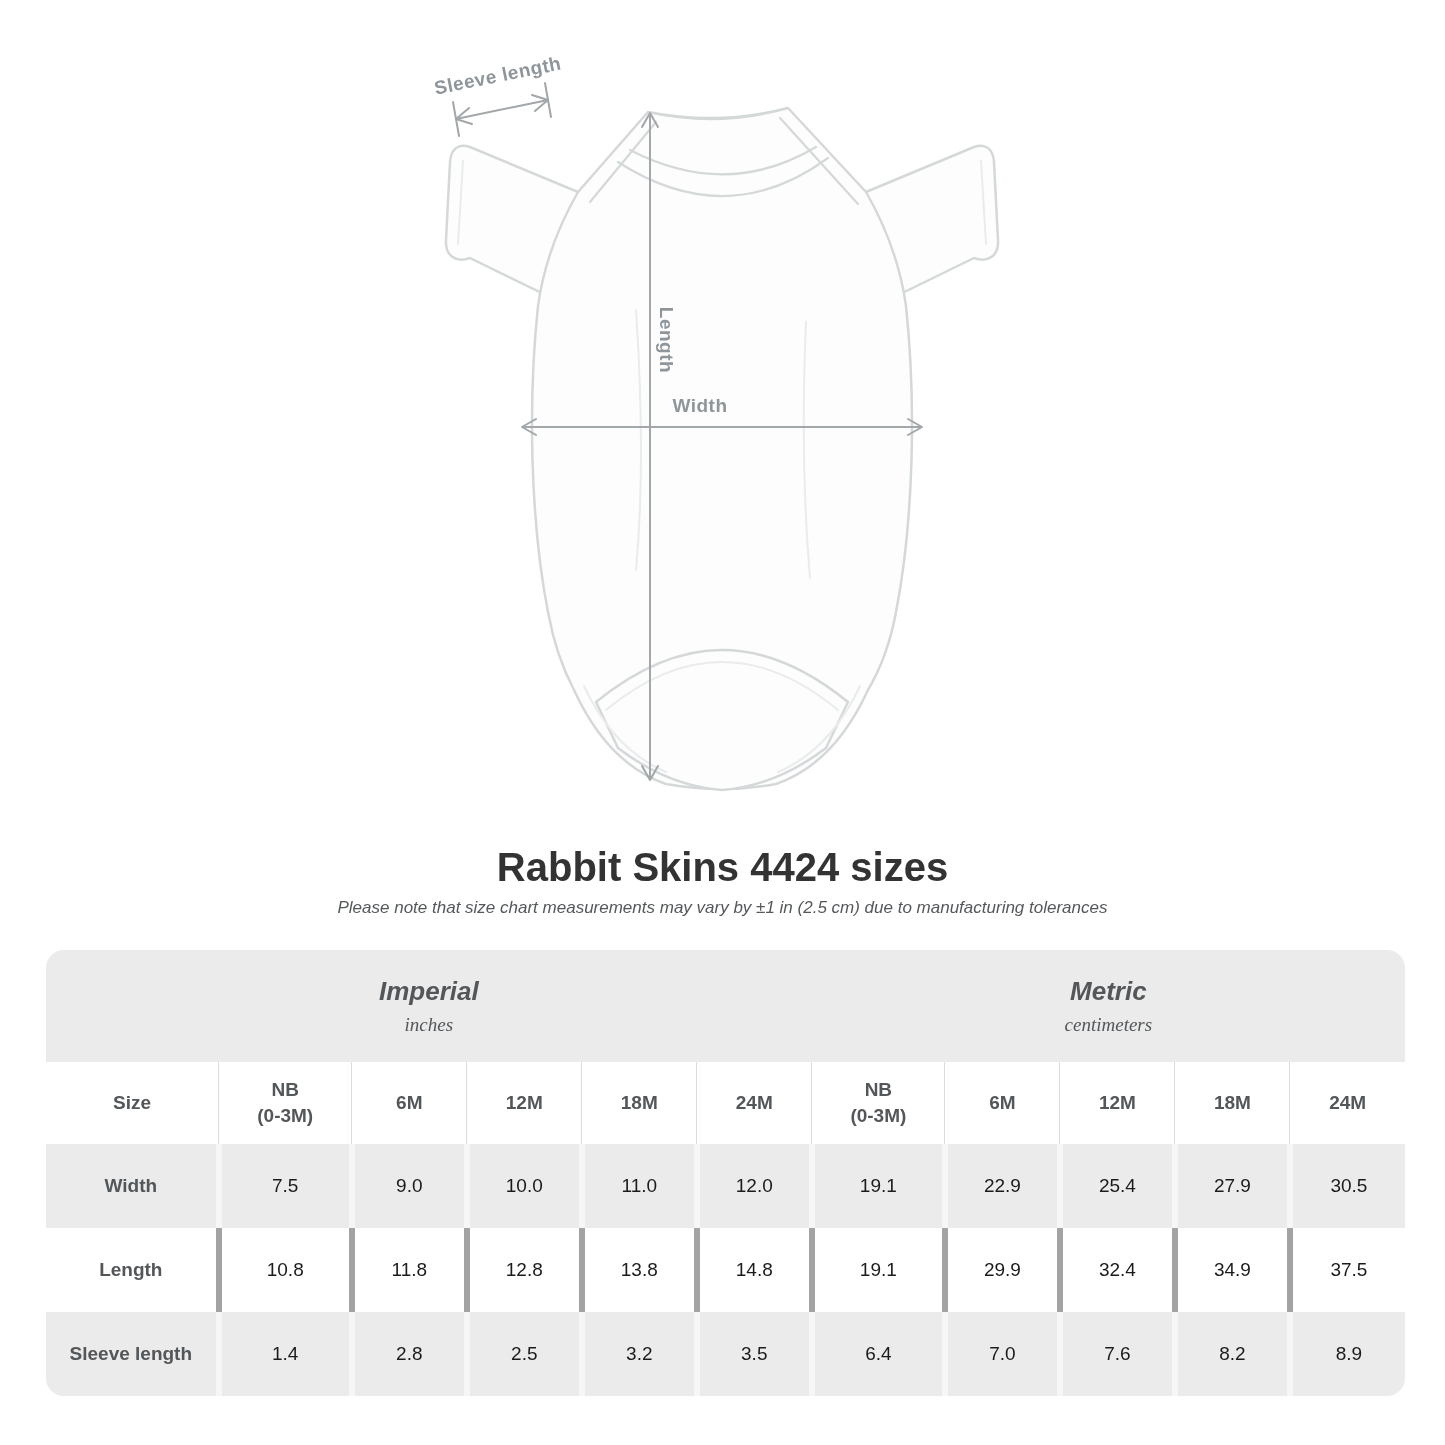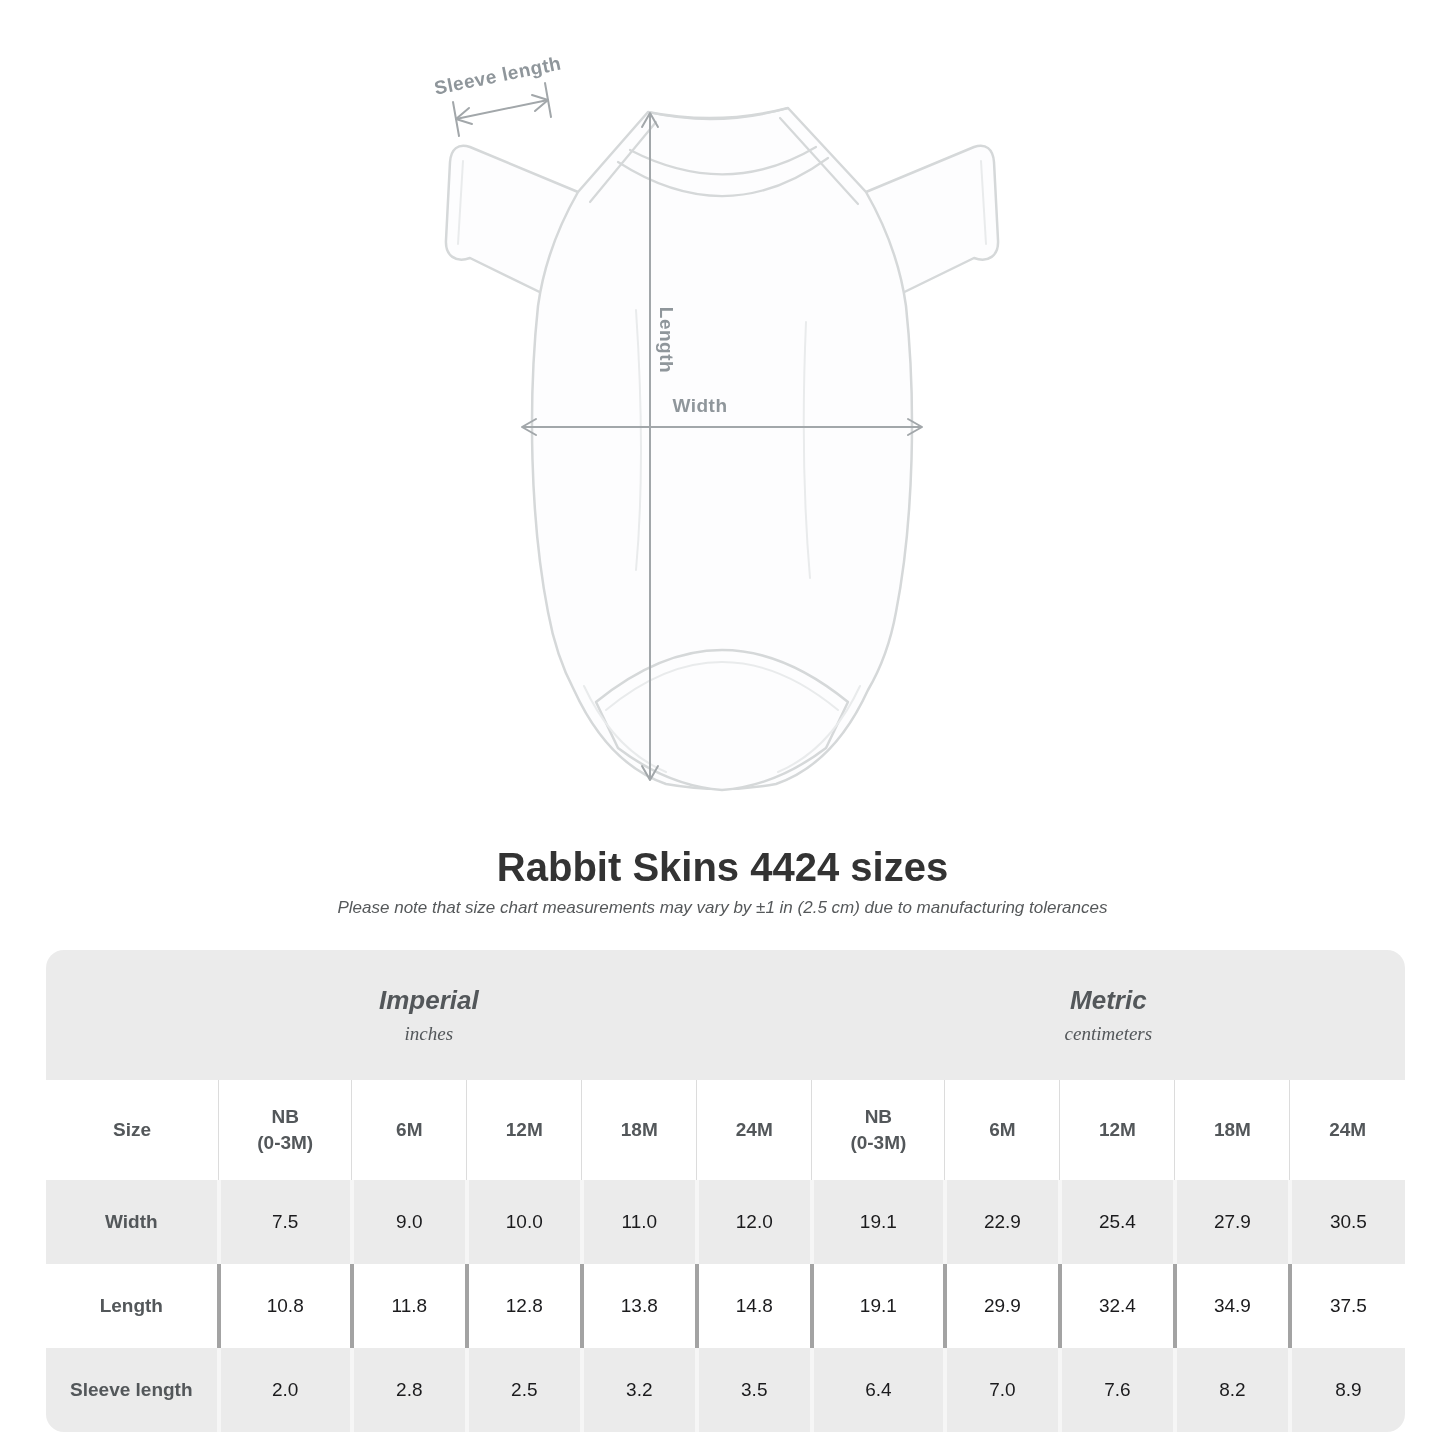--- a/index.html
+++ b/index.html
@@ -14,33 +14,33 @@
   .garment-soft    { fill:none; stroke:#e9ebec; stroke-width:2;   stroke-linecap:round; }
   .dim-line        { fill:none; stroke:#a2a7aa; stroke-width:2;   stroke-linecap:round; stroke-linejoin:round; }
   .dim-label       { fill:#8f969b; font-size:19px; font-weight:bold; letter-spacing:.5px; }
   
   .heading { position:absolute; left:0; top:845px; width:100%; text-align:center; }
   .heading h1 { margin:0; font-size:40px; font-weight:bold; color:#333333; }
   .heading p  { margin:8px 0 0 0; font-size:17px; font-style:italic; color:#55585a; }
   
   .table-wrap { position:absolute; left:46px; top:950px; width:1359px; border-radius:18px; overflow:hidden; }
   table.size-table { width:100%; border-collapse:collapse; table-layout:fixed; }
-  .size-table th, .size-table td { text-align:center; vertical-align:middle; padding:9px; }
+  .size-table th, .size-table td { text-align:center; vertical-align:middle; padding:0; }
   .group-row th { height:112px; background:#ebebeb; border:none; }
   .g-label { font-size:26px; font-weight:bold; font-style:italic; color:#53575a; }
   .g-unit  { margin-top:7px; font-size:19px; font-weight:normal; font-style:italic; color:#53575a;font-family:Liberation Serif, serif; }
   .col-row th {
     height:82px; background:#ffffff; font-size:19px; font-weight:bold; color:#53575a;
     white-space:pre-line; line-height:1.35; border-left:1px solid #dcdcdc;
   }
   .col-row th:first-child { border-left:none; }
   tbody tr { height:84px; }
   tbody th { font-size:19px; font-weight:bold; color:#53575a; }
   tbody td { font-size:19px; font-weight:normal; color:#1b1b1d; }
-  tbody th, tbody td { border-left:4px solid #a3a3a3; }
+  tbody th, tbody td { border-left:6px solid #a3a3a3; }
   tbody th:first-child { border-left:none; }
   tr.band { background:#ebebeb; }
   tr.band th, tr.band td { border-left-color:#f6f6f6; }
   tr.plain { background:#ffffff; }
 </style>
 </head>
 <body>
 
 <div class="page">
 
@@ -164,21 +164,21 @@
           <td>13.8</td>
           <td>14.8</td>
           <td>19.1</td>
           <td>29.9</td>
           <td>32.4</td>
           <td>34.9</td>
           <td>37.5</td>
         </tr>
         <tr class="band">
           <th>Sleeve length</th>
-          <td>2.0</td>
+          <td>1.4</td>
           <td>2.8</td>
           <td>2.5</td>
           <td>3.2</td>
           <td>3.5</td>
           <td>6.4</td>
           <td>7.0</td>
           <td>7.6</td>
           <td>8.2</td>
           <td>8.9</td>
         </tr>

